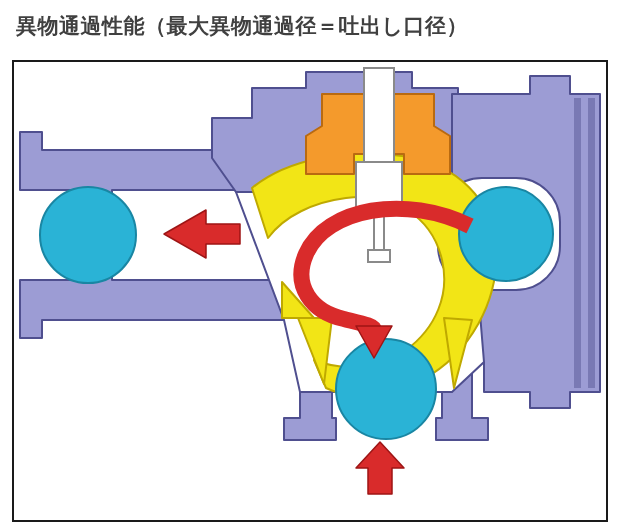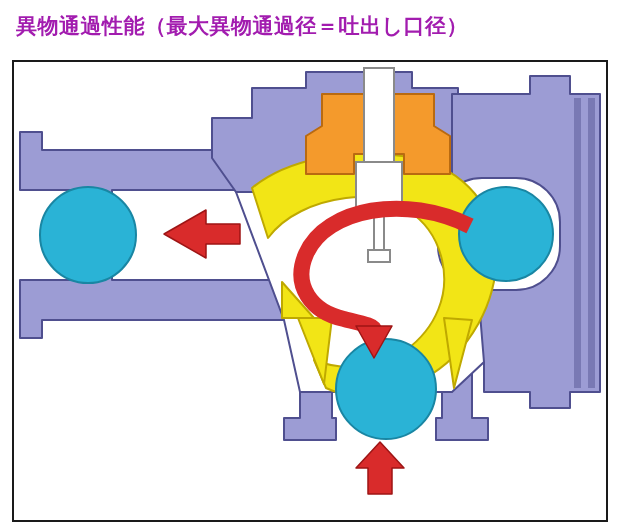--- a/index.html
+++ b/index.html
@@ -4,21 +4,21 @@
 <style>
   html,body{margin:0;padding:0;background:#ffffff;}
   body{
     position:relative;
     width:620px;height:531px;
     font-family:"DejaVu Sans","Liberation Sans",sans-serif;
     overflow:hidden;
   }
   .page-title{
     position:absolute;left:16px;top:12px;
-    font-size:21px;font-weight:bold;color:#a21caf;
+    font-size:21px;font-weight:bold;color:#404040;
     letter-spacing:.5px;white-space:nowrap;
   }
   .diagram-frame{
     position:absolute;left:12px;top:60px;
     width:592px;height:458px;
     border:2px solid var(--frame,#1a1a1a);
     background:var(--background,#fff);
   }
   .diagram-frame svg{display:block;width:592px;height:458px;}
   .casing{fill:var(--casing,#9c9cd4);stroke:var(--casing-outline,#4f4f8f);stroke-width:2;stroke-linejoin:round;}

